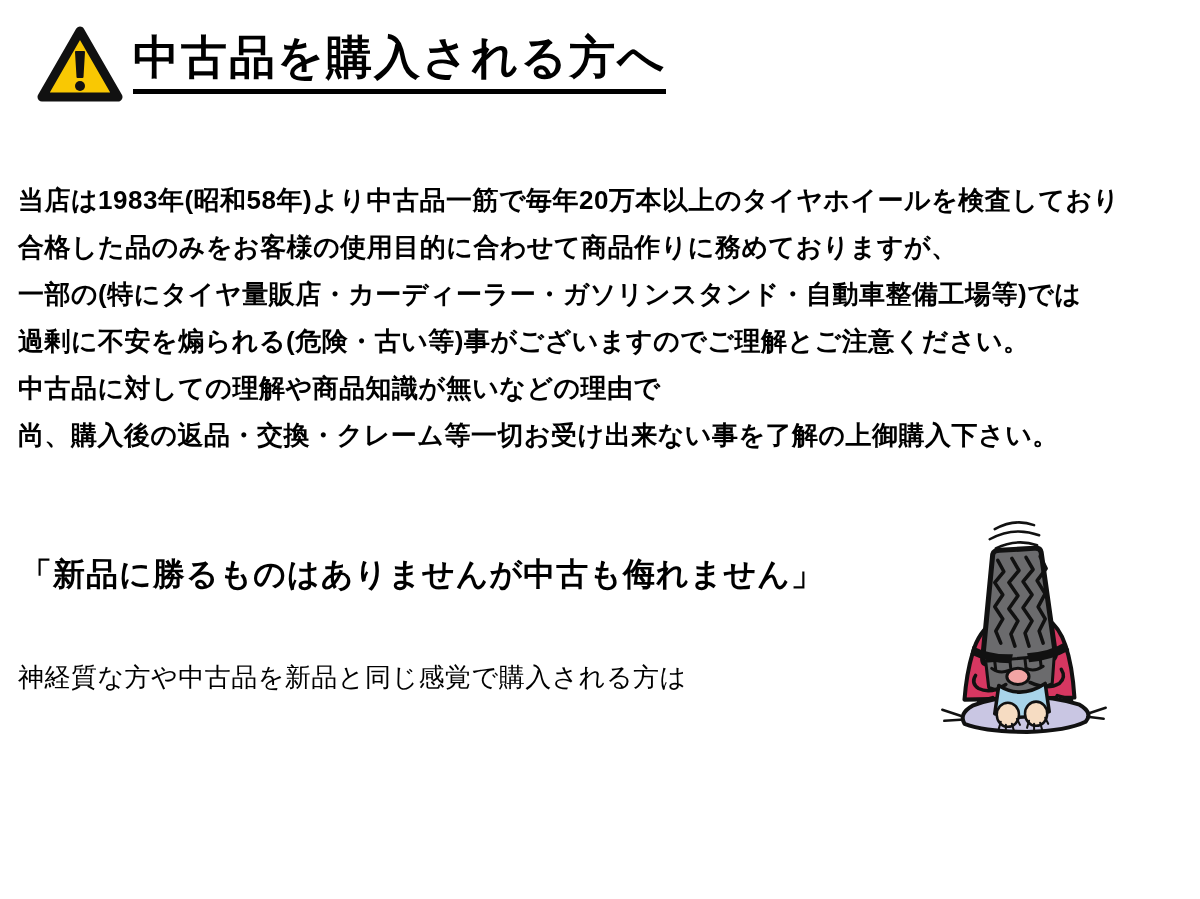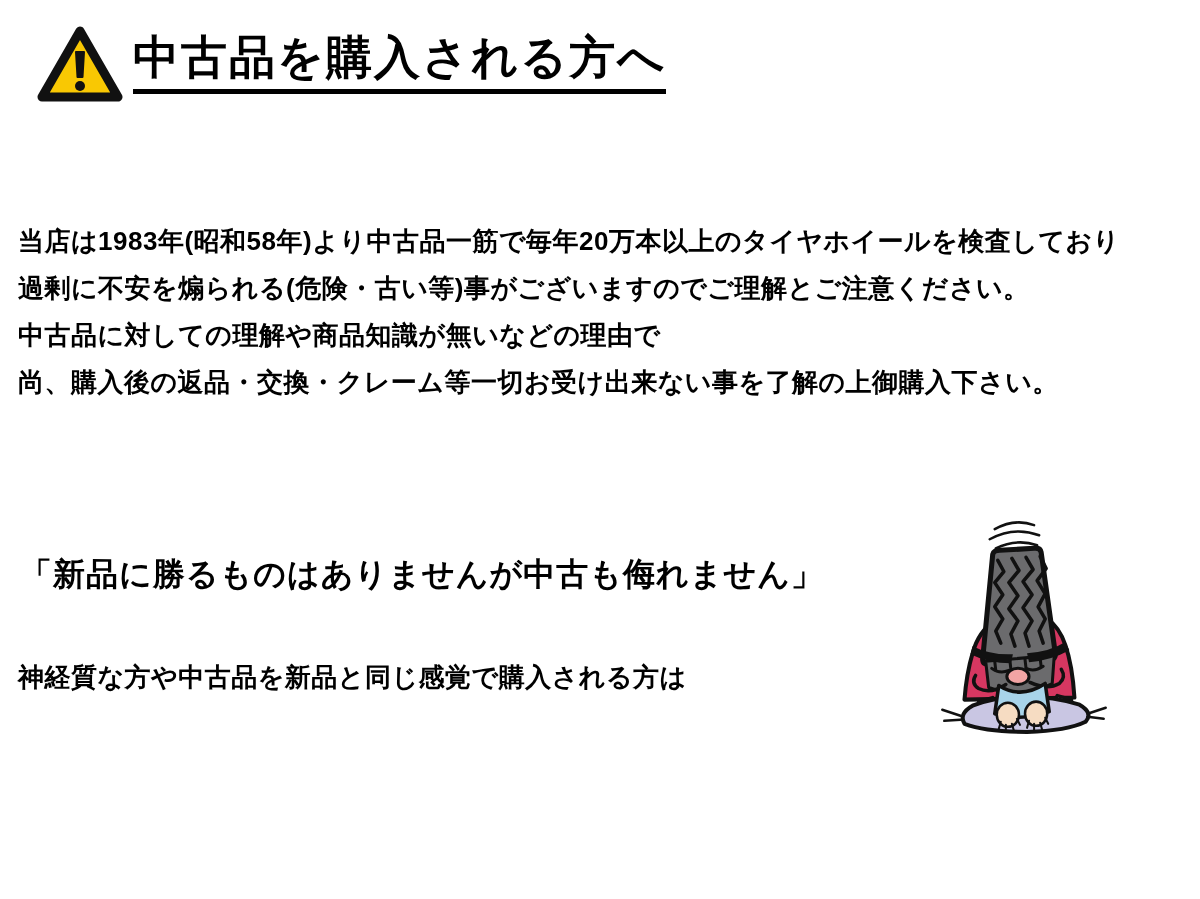--- a/index.html
+++ b/index.html
@@ -37,21 +37,20 @@
     border-bottom: 5px solid #000;
     padding-bottom: 4px;
     display: inline-block;
     white-space: nowrap;
   }
   .notice {
     position: absolute;
     left: 18px;
     top: 177px;
     width: 1050px;
-    margin-top: 41px;
   }
   .notice .line {
     font-size: 26px;
     font-weight: 700;
     line-height: 47px;
     white-space: nowrap;
     letter-spacing: 0.5px;
   }
   .quote {
     position: absolute;
@@ -62,21 +61,21 @@
     letter-spacing: 1px;
     white-space: nowrap;
   }
   .closing {
     position: absolute;
     left: 18px;
     top: 652px;
   }
   .closing .line {
     font-size: 26px;
-    font-weight: 700;
+    font-weight: 400;
     line-height: 50px;
     white-space: nowrap;
     letter-spacing: 0.5px;
   }
   .mascot {
     position: absolute;
     left: 928px;
     top: 512px;
     width: 192px;
     height: 232px;
@@ -92,20 +91,22 @@
       <polygon points="44,6 82,72 6,72" fill="#F9C803" stroke="#111111" stroke-width="9" stroke-linejoin="round"></polygon>
       <path d="M40,27 L48,27 L46.5,52 L41.5,52 Z" fill="#111111" stroke="#111111" stroke-width="2" stroke-linejoin="round"></path>
       <circle cx="44" cy="61" r="5" fill="#111111"></circle>
     </svg>
   </span>
 
   <h1 class="title">中古品を購入される方へ</h1>
 
   <div class="notice">
     <div class="line">当店は1983年(昭和58年)より中古品一筋で毎年20万本以上のタイヤホイールを検査しており</div>
+    <div class="line">合格した品のみをお客様の使用目的に合わせて商品作りに務めておりますが、</div>
+    <div class="line">一部の(特にタイヤ量販店・カーディーラー・ガソリンスタンド・自動車整備工場等)では</div>
     <div class="line">過剰に不安を煽られる(危険・古い等)事がございますのでご理解とご注意ください。</div>
     <div class="line">中古品に対しての理解や商品知識が無いなどの理由で</div>
     <div class="line">尚、購入後の返品・交換・クレーム等一切お受け出来ない事を了解の上御購入下さい。</div>
   </div>
 
   <div class="quote">「新品に勝るものはありませんが中古も侮れません」</div>
 
   <div class="closing">
     <div class="line">神経質な方や中古品を新品と同じ感覚で購入される方は</div>
   </div>

